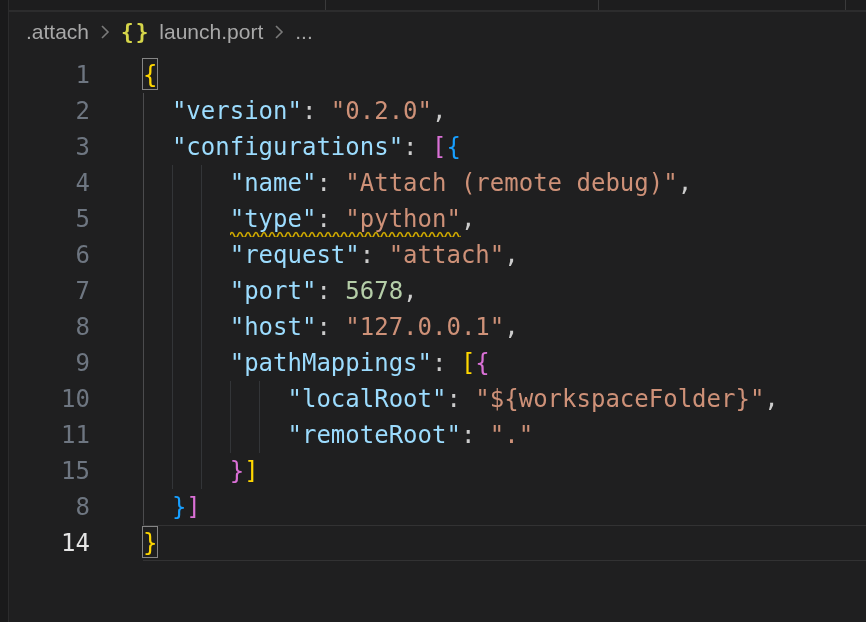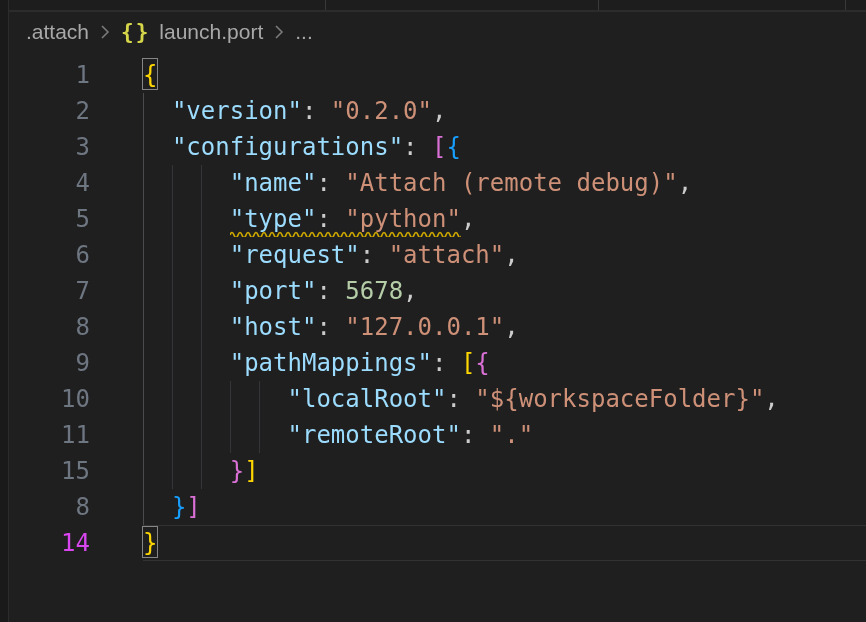--- a/index.html
+++ b/index.html
@@ -15,21 +15,21 @@
   .tab-divider{position:absolute;top:0;width:1px;height:10px;background:#3a3a3b;}
   
   .breadcrumb{position:absolute;left:9px;top:14px;right:0;height:36px;display:flex;align-items:center;padding-left:17px;color:#a8a8a8;font-size:21px;z-index:2;}
   .crumb{cursor:default;}
   .chev{margin:0 9px;display:flex;align-items:center;}
   .json-icon{color:#d6d64a;font-family:"DejaVu Sans Mono",monospace;font-size:21px;font-weight:bold;letter-spacing:2px;margin-right:9px;}
   
   #code{position:absolute;left:0;top:57px;right:0;font-family:"DejaVu Sans Mono",monospace;font-size:24px;z-index:1;}
   .line{position:relative;height:36px;line-height:36px;white-space:pre;}
   .ln{position:absolute;left:0;top:0;width:90px;text-align:right;color:#6e7681;}
-  .line.current .ln{color:#d946ef;}
+  .line.current .ln{color:#e5e5e5;}
   .ct{position:absolute;left:143px;top:0;}
   .guide{position:absolute;top:0;width:1px;height:36px;background:#333538;}
   .guide.g0{background:#4b4b4d;}
   .curhl{position:absolute;left:143px;right:0;top:0;height:36px;border-top:1px solid #323233;border-bottom:1px solid #323233;box-sizing:border-box;}
   .tok-key{color:#9CDCFE;}
   .tok-str{color:#CE9178;}
   .tok-num{color:#B5CEA8;text-align:right;}
   .tok-pun{color:#CCCCCC;}
   .tok-b1{color:#FFD700;}
   .tok-b2{color:#DA70D6;}

